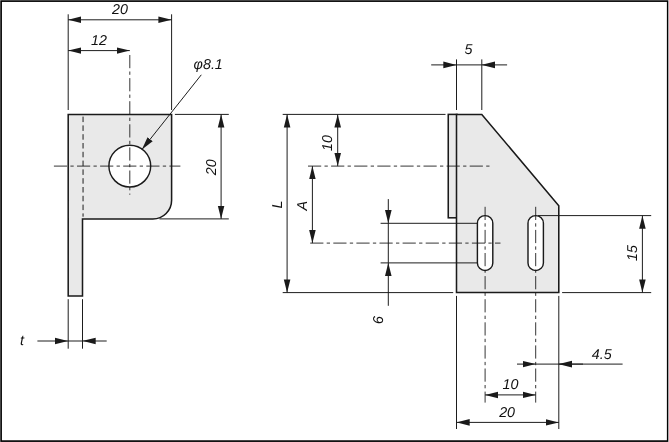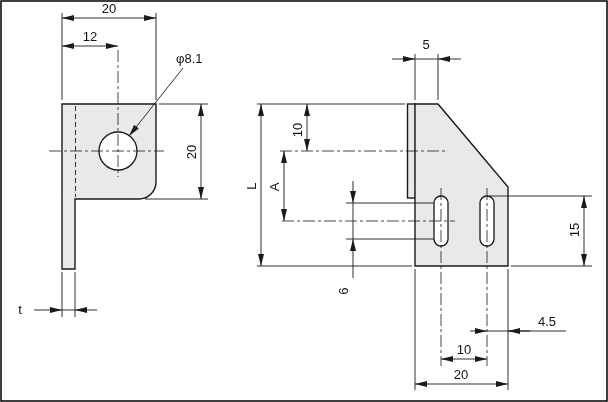--- a/index.html
+++ b/index.html
@@ -1,16 +1,16 @@
 <!DOCTYPE html>
 <html><head>
 <meta charset="utf-8">
 <style>
   html,body{margin:0;padding:0;background:#fff;}
-  .stage{width:608px;height:402px;position:relative;background:#fff;overflow:hidden;}
+  .stage{width:608px;height:402px;position:relative;background:#fff;overflow:hidden;font-style:italic;}
   svg text{font-family:"Liberation Sans","DejaVu Sans",sans-serif;font-size:13px;fill:#111;}
   .outline{stroke:#1a1a1a;stroke-width:1.4;}
   .holefill{fill:#ffffff;stroke:#1a1a1a;stroke-width:1.3;}
   .thin{stroke:#1a1a1a;stroke-width:0.9;fill:none;}
   .center{stroke:#1a1a1a;stroke-width:0.8;fill:none;stroke-dasharray:12 3 3 3;}
   .dash{stroke:#1a1a1a;stroke-width:0.9;fill:none;stroke-dasharray:5 3;}
   .frame{fill:none;stroke:#000;stroke-width:1.5;}
 </style>
 </head>
 <body>

